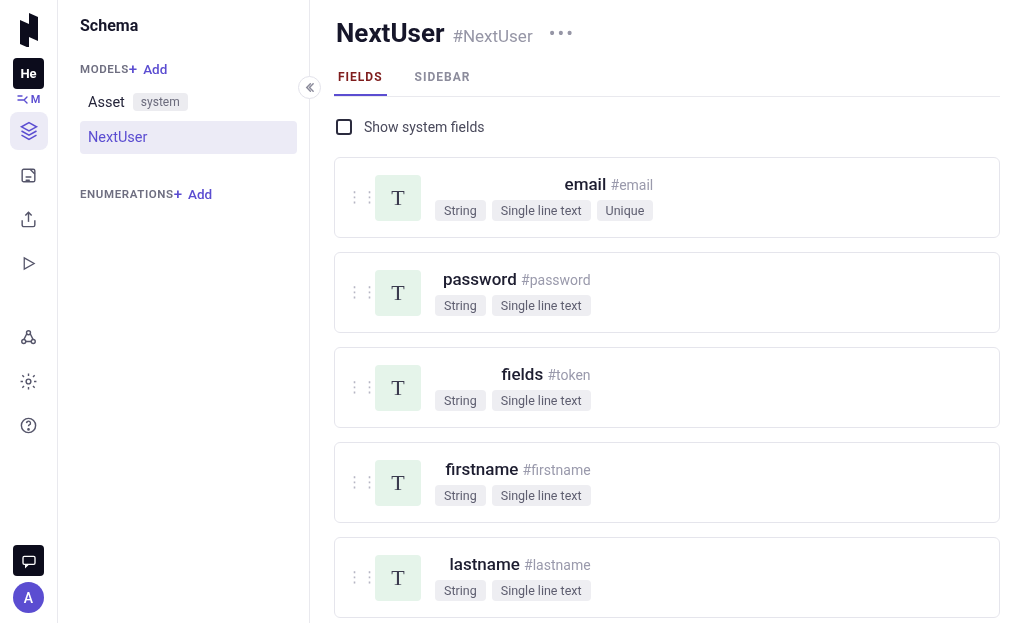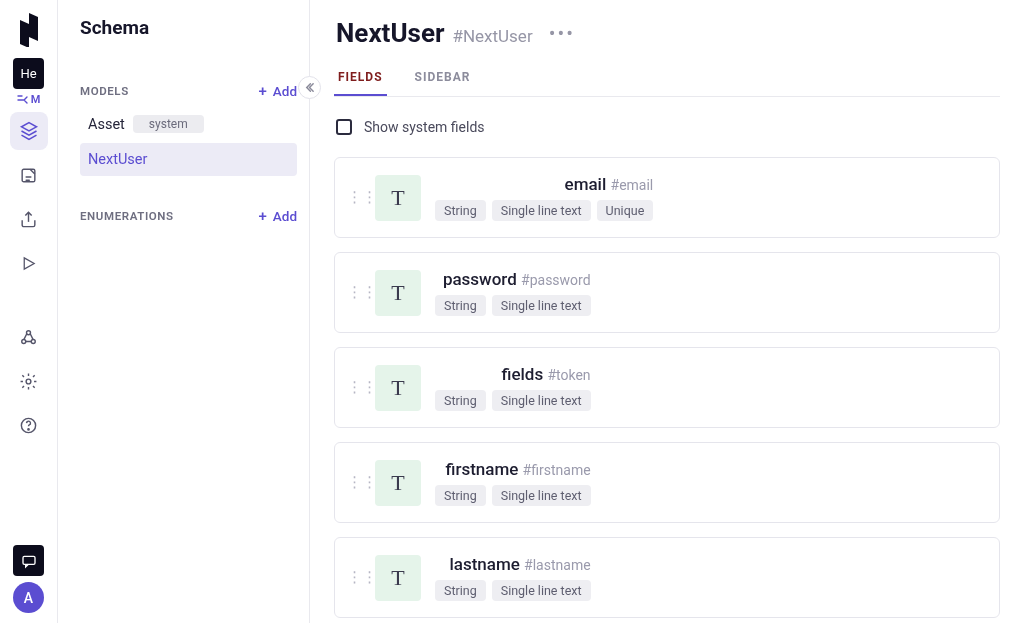--- a/index.html
+++ b/index.html
@@ -27,21 +27,21 @@
     width: 34px;
     height: 44px;
     display:flex; align-items:center; justify-content:center;
     color:#0c0c1c;
   }
   .rail-badge {
     width: 31px; height: 31px;
     background:#0c0c1c;
     color:#fff;
     display:flex; align-items:center; justify-content:center;
-    font-size:13px; font-weight:400;
+    font-size:13px; font-weight:700;
     border-radius:4px;
   }
   .rail-sub {
     display:flex; align-items:center; gap:2px;
     color:#5b4dd1;
     font-size:11px; font-weight:600;
     margin-top:-2px;
   }
   .rail-item {
     width: 38px; height: 38px;
@@ -68,26 +68,26 @@
   }
 
   
   .side {
     width: 252px;
     border-right: 1px solid #e9e9ee;
     padding: 16px 12px 0 22px;
     position:relative;
   }
   .side h1 {
-    font-size:19px; font-weight:700;
+    font-size:16px; font-weight:700;
     color:#16162a;
-    margin-bottom:44px;
+    margin-bottom:26px;
   }
   .side-section {
-    display:flex; align-items:center; justify-content:space-between;
+    display:flex; align-items:center; justify-content:flex-start;
     margin-bottom:8px;
   }
   .side-section-label {
     font-size:11.5px; font-weight:600; letter-spacing:0.6px;
     color:#6e6e80;
   }
   .add-link {
     display:flex; align-items:center; gap:6px;
     color:#5b4dd1; font-size:13.5px; font-weight:500;
     cursor:pointer;
@@ -99,21 +99,21 @@
     border-radius:4px;
     font-size:14.5px;
     color:#25253a;
     cursor:pointer;
     margin-bottom:2px;
   }
   .model-row.selected { background:#ecebf6; color:#5b4dd1; }
   .chip {
     background:#ececf0; color:#6b6b7c;
     font-size:12px;
-    padding:2px 16px; border-radius:4px;
+    padding:2px 8px; border-radius:4px;
   }
   .side .enum-section { margin-top:32px; }
 
   .collapse-knob {
     position:absolute;
     right:-12px; top:76px;
     width:23px; height:23px;
     border-radius:50%;
     border:1px solid #e2e2ea;
     background:#fff;

